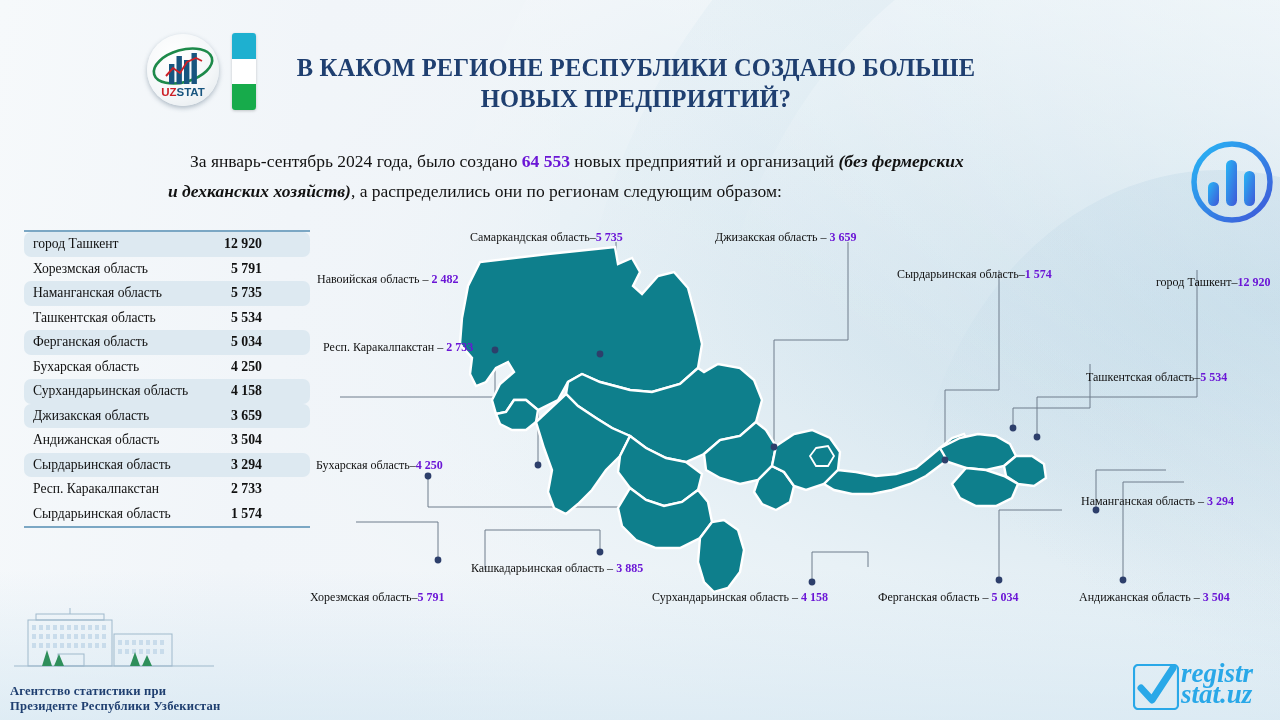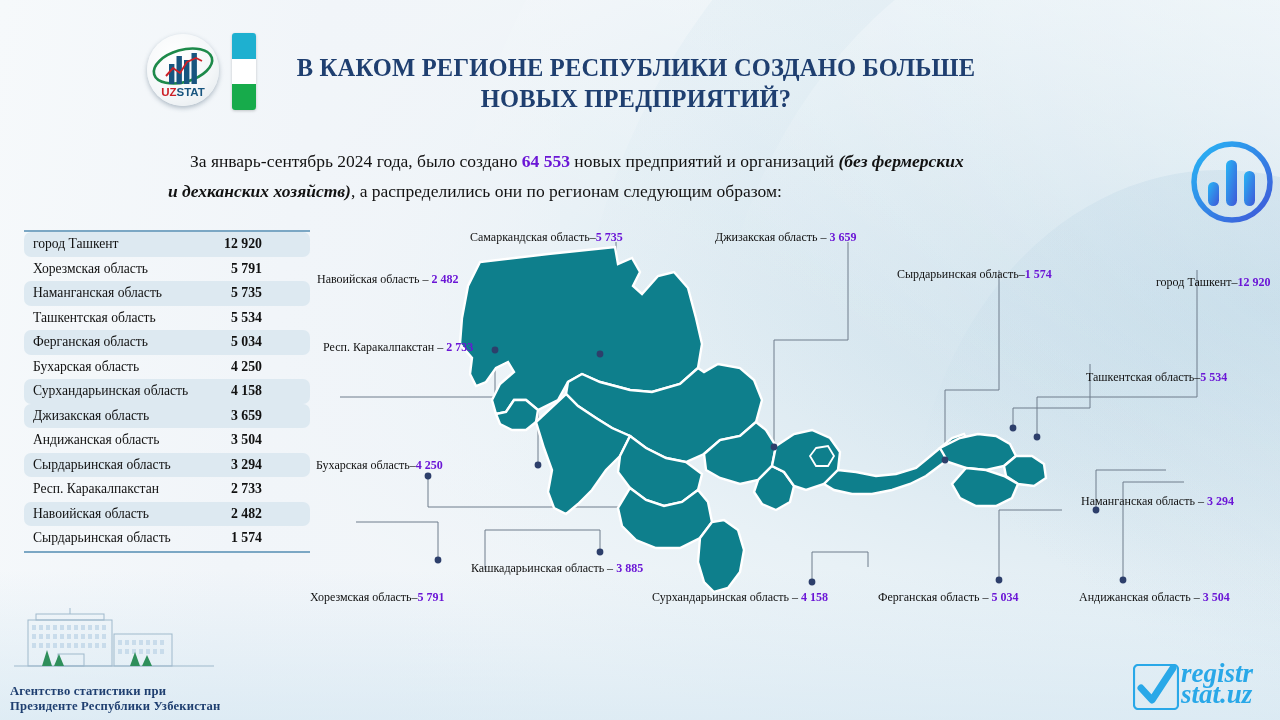--- a/index.html
+++ b/index.html
@@ -173,24 +173,20 @@
         <span class="nm">Андижанская  область</span>
         <span class="vl">3 504</span>
       </div>
     <div class="row alt">
         <span class="nm">Сырдарьинская  область</span>
         <span class="vl">3 294</span>
       </div>
     <div class="row">
         <span class="nm">Респ. Каракалпакстан</span>
         <span class="vl">2 733</span>
-      </div>
-    <div class="row alt">
-        <span class="nm">Навоийская область</span>
-        <span class="vl">2 482</span>
       </div>
     <div class="row">
         <span class="nm">Сырдарьинская область</span>
         <span class="vl">1 574</span>
       </div>
   </div>
 
   <div id="maparea">
 
     <svg id="mapsvg" width="980" height="390" viewBox="0 0 980 390">

